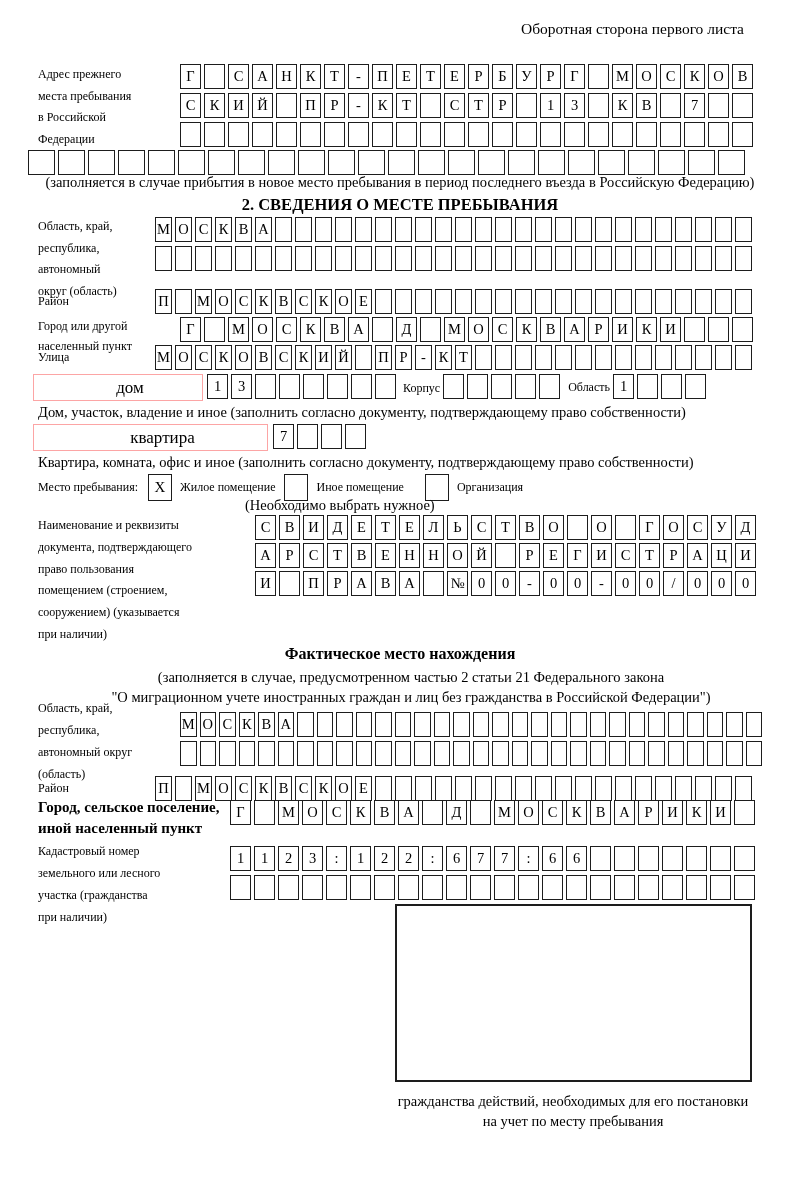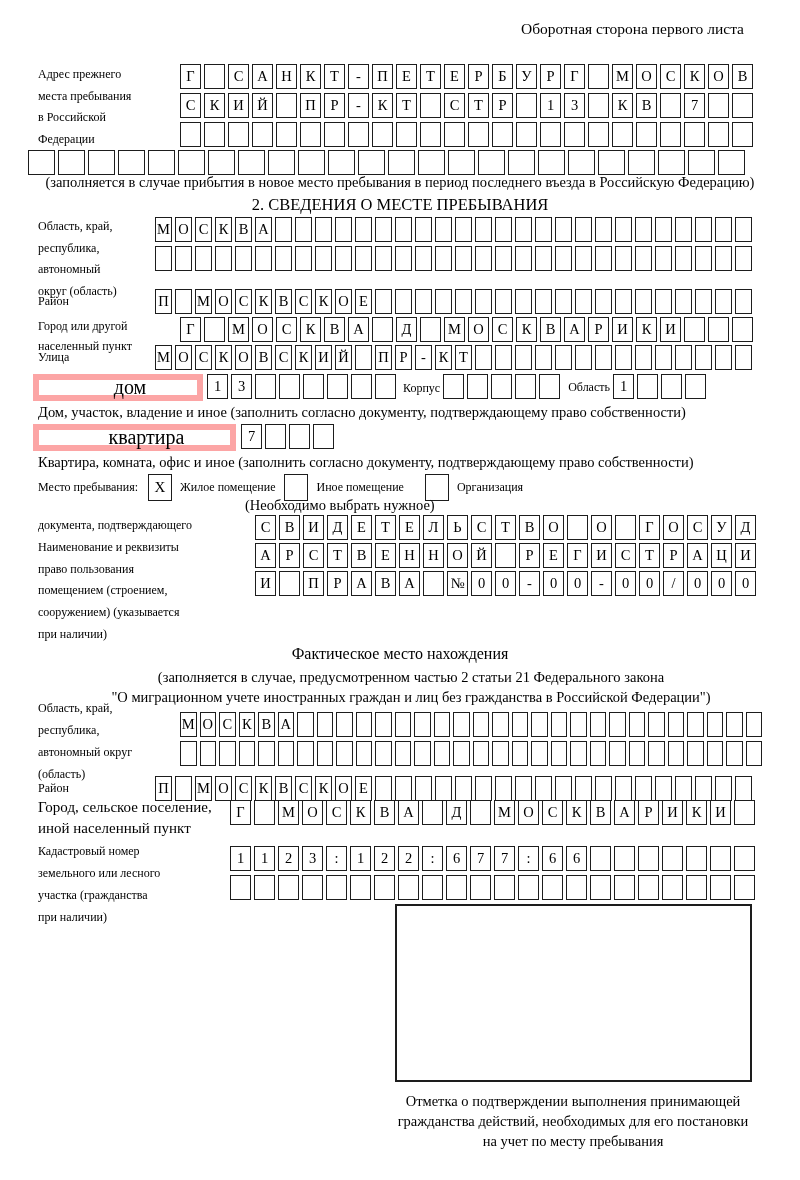--- a/index.html
+++ b/index.html
@@ -5,34 +5,34 @@
   html,body{margin:0;padding:0;background:#ffffff;}
   body{
     width:800px;height:1180px;position:relative;overflow:hidden;
     font-family:"Liberation Serif","DejaVu Serif",serif;color:#000;
   }
   .abs{position:absolute;}
   .hdr-note{top:20px;right:56px;font-size:15.5px;}
   .lbl{font-size:12px;line-height:21.5px;}
   .cap{font-size:14.5px;white-space:nowrap;}
   .center{left:0;width:100%;text-align:center;}
-  .sec-title{font-weight:normal;font-size:16.5px;}
+  .sec-title{font-weight:bold;font-size:16.5px;}
   .cellrow{display:flex;gap:3px;}
   .cell{
     flex:0 0 auto;width:var(--cw,21px);height:25px;box-sizing:border-box;
     border:1.6px solid #1d1d1d;display:flex;align-items:center;justify-content:center;
     font-size:14.5px;background:#fff;
   }
   .cw17 .cell{width:17px;}
   .cw16 .cell{width:16.5px;}
   .cw27 .cell{width:27px;}
   .inlinerow{display:flex;align-items:flex-start;}
   .namedbox{
-    box-sizing:border-box;border:6px solid #fca5a5;height:27px;background:#fff;
-    display:flex;align-items:center;justify-content:center;font-size:20px;padding-left:24px;
+    box-sizing:border-box;border:1px solid #fca5a5;height:27px;background:#fff;
+    display:flex;align-items:center;justify-content:center;font-size:17px;padding-left:24px;
   }
   .checkbox{
     box-sizing:border-box;width:24px;height:27px;border:1.6px solid #1d1d1d;background:#fff;
     display:flex;align-items:center;justify-content:center;font-size:15px;flex:0 0 auto;
   }
   .stamp-box{border:2px solid #1d1d1d;background:#fff;box-sizing:border-box;}
   .stamp-cap{font-size:14.5px;line-height:20px;text-align:center;}
   .fact-cap{font-size:14.5px;padding-left:11px;}
 </style>
 </head>
@@ -348,21 +348,21 @@
   <div class="cellrow" style="margin-left:3px;">
       <span class="cell">1</span>
       <span class="cell"></span>
       <span class="cell"></span>
       <span class="cell"></span>
     </div>
 </div>
 <div class="abs cap" style="left:38px;top:404px;">Дом, участок, владение и иное (заполнить согласно документу, подтверждающему право собственности)</div>
 
 <div class="abs inlinerow" style="left:33px;top:424px;">
-  <div class="namedbox" style="width:203px;">квартира</div>
+  <div class="namedbox" style="width:235px;">квартира</div>
   <div class="cellrow" style="margin-left:5px;">
       <span class="cell">7</span>
       <span class="cell"></span>
       <span class="cell"></span>
       <span class="cell"></span>
     </div>
 </div>
 <div class="abs cap" style="left:38px;top:454px;">Квартира, комната, офис и иное (заполнить согласно документу, подтверждающему право собственности)</div>
 
 <div class="abs inlinerow" style="left:38px;top:474px;align-items:center;">
@@ -370,22 +370,22 @@
   <div class="checkbox" style="margin-left:10px;">X</div>
   <div class="lbl" style="margin-left:8px;">Жилое помещение</div>
   <div class="checkbox" style="margin-left:9px;"></div>
   <div class="lbl" style="margin-left:8px;">Иное помещение</div>
   <div class="checkbox" style="margin-left:21px;"></div>
   <div class="lbl" style="margin-left:8px;">Организация</div>
 </div>
 <div class="abs cap" style="left:245px;top:497px;">(Необходимо выбрать нужное)</div>
 
 <div class="abs lbl" style="left:38px;top:515px;line-height:21.8px;">
+  <div>Наименование и реквизиты</div>
   <div>документа, подтверждающего</div>
-  <div>Наименование и реквизиты</div>
   <div>право пользования</div>
   <div>помещением (строением,</div>
   <div>сооружением) (указывается</div>
   <div>при наличии)</div>
 </div>
 <div class="abs cellrow" style="left:255px;top:515px;">
     <span class="cell">С</span>
     <span class="cell">В</span>
     <span class="cell">И</span>
     <span class="cell">Д</span>
@@ -556,21 +556,21 @@
     <span class="cell"></span>
     <span class="cell"></span>
     <span class="cell"></span>
     <span class="cell"></span>
     <span class="cell"></span>
     <span class="cell"></span>
     <span class="cell"></span>
     <span class="cell"></span>
   </div>
 
-<div class="abs lbl" style="left:38px;top:797px;line-height:21px;font-size:15px;">
+<div class="abs lbl" style="left:38px;top:797px;line-height:21px;font-size:15px;font-weight:bold;">
   <div>Город, сельское поселение,</div>
   <div>иной населенный пункт</div>
 </div>
 <div class="abs cellrow" style="left:230px;top:800px;">
     <span class="cell">Г</span>
     <span class="cell"></span>
     <span class="cell">М</span>
     <span class="cell">О</span>
     <span class="cell">С</span>
     <span class="cell">К</span>
@@ -642,16 +642,15 @@
     <span class="cell"></span>
     <span class="cell"></span>
     <span class="cell"></span>
     <span class="cell"></span>
     <span class="cell"></span>
     <span class="cell"></span>
   </div>
 
 <div class="abs stamp-box" style="left:395px;top:904px;width:357px;height:178px;"></div>
 <div class="abs stamp-cap" style="left:375px;top:1091px;width:396px;">
-  <div>Отметка о подтверждении выполнения принимающей</div>
   <div>гражданства действий, необходимых для его постановки</div>
   <div>на учет по месту пребывания</div>
 </div>
 
 </body></html>

